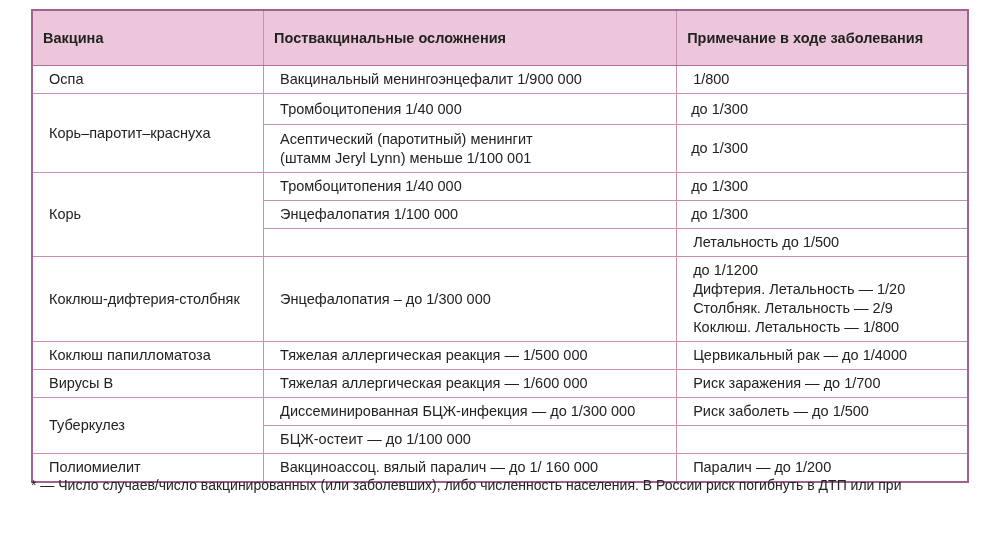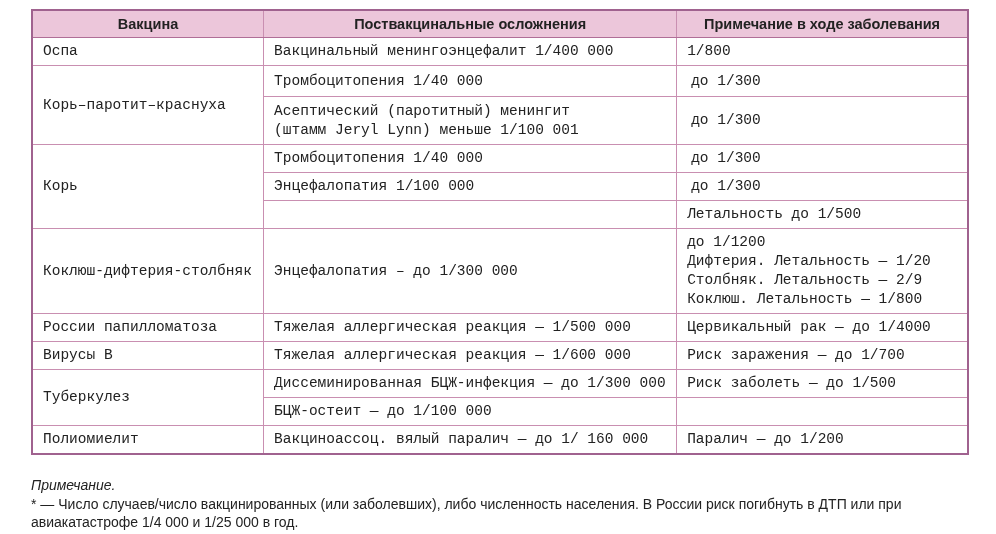--- a/index.html
+++ b/index.html
@@ -1,22 +1,22 @@
 <!DOCTYPE html>
 <html><head>
 <meta charset="utf-8">
 <style>
   html, body { margin:0; padding:0; background:#ffffff; }
   body { width:996px; height:534px; position:relative; overflow:hidden;
          font-family:"Liberation Sans", "DejaVu Sans", sans-serif; color:#222; }
   table.vt { position:absolute; left:31px; top:9px; width:938px;
              border-collapse:collapse; border:2px solid #a0628f; font-size:14.5px; }
-  table.vt th { background:#ecc6da; font-weight:bold; height:26px; padding:0 10px;
-                border:1px solid #c98fb1; border-bottom:1.5px solid #b06e97; text-align:center; }
-  table.vt td { border:1px solid #c98fb1; padding:4px 10px; vertical-align:middle; line-height:19px;font-family:Liberation Mono, monospace; }
+  table.vt th { background:#ecc6da; font-weight:bold; height:26px; padding:14px 10px;
+                border:1px solid #c98fb1; border-bottom:1.5px solid #b06e97; text-align:left; }
+  table.vt td { border:1px solid #c98fb1; padding:4px 16px; vertical-align:middle; line-height:19px; }
   col.c1 { width:232px; } col.c2 { width:414px; } col.c3 { width:292px; }
   .r1 { height:24px; }
   .note { position:absolute; left:31px; top:476px; font-size:14px; line-height:18.5px; color:#222;
           font-family:"Liberation Sans Narrow","Liberation Sans",sans-serif; }
   .note .it { font-style:italic; }
   .ind { padding-left:14px !important; }
 </style>
 </head>
 <body>
 
@@ -29,21 +29,21 @@
   <thead>
     <tr>
       <th>Вакцина</th>
       <th>Поствакцинальные осложнения</th>
       <th>Примечание в ходе заболевания</th>
     </tr>
   </thead>
   <tbody>
     <tr class="r1">
       <td>Оспа</td>
-      <td>Вакцинальный менингоэнцефалит 1/400 000</td>
+      <td>Вакцинальный менингоэнцефалит 1/900 000</td>
       <td>1/800</td>
     </tr>
 
     <tr class="r1" style="height:31px">
       <td rowspan="2">Корь–паротит–краснуха</td>
       <td>Тромбоцитопения 1/40 000</td>
       <td class="ind">до 1/300</td>
     </tr>
     <tr style="height:48px">
       <td>
@@ -72,21 +72,21 @@
       <td>Энцефалопатия – до 1/300 000</td>
       <td>
         <div>до 1/1200</div>
         <div>Дифтерия. Летальность — 1/20</div>
         <div>Столбняк. Летальность — 2/9</div>
         <div>Коклюш. Летальность — 1/800</div>
       </td>
     </tr>
 
     <tr style="height:28px">
-      <td>России папилломатоза</td>
+      <td>Коклюш папилломатоза</td>
       <td>Тяжелая аллергическая реакция — 1/500 000</td>
       <td>Цервикальный рак — до 1/4000</td>
     </tr>
     <tr style="height:28px">
       <td>Вирусы B</td>
       <td>Тяжелая аллергическая реакция — 1/600 000</td>
       <td>Риск заражения — до 1/700</td>
     </tr>
 
     <tr style="height:28px">
@@ -101,16 +101,14 @@
 
     <tr style="height:28px">
       <td>Полиомиелит</td>
       <td>Вакциноассоц. вялый паралич — до 1/ 160 000</td>
       <td>Паралич — до 1/200</td>
     </tr>
   </tbody>
 </table>
 
 <div class="note">
-  <div class="it">Примечание.</div>
   <div>* — Число случаев/число вакцинированных (или заболевших), либо численность населения. В России риск погибнуть в ДТП или при</div>
-  <div>авиакатастрофе 1/4 000 и 1/25 000 в год.</div>
 </div>
 
 </body></html>

